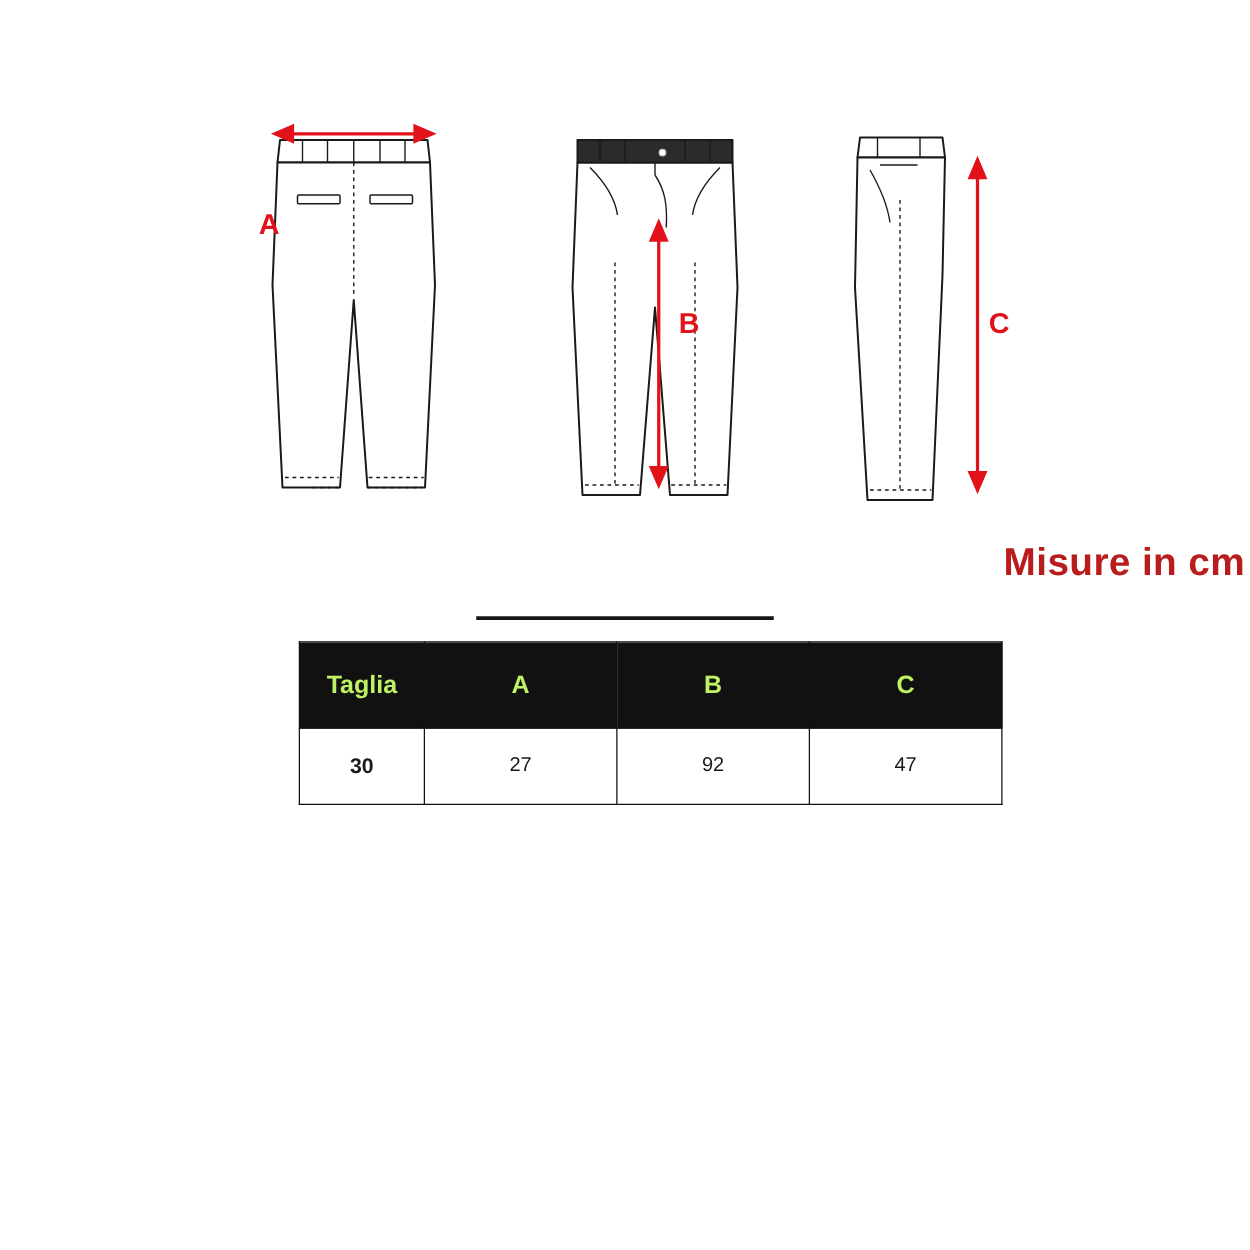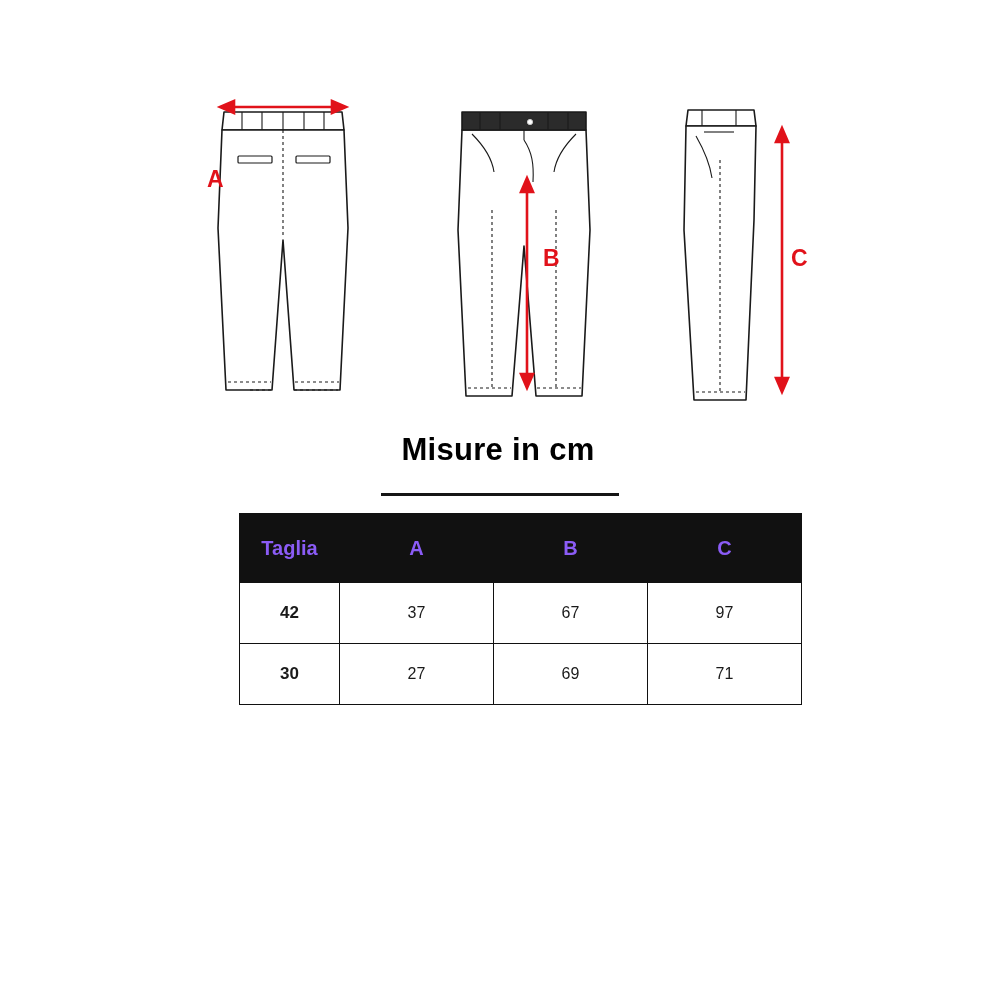--- a/index.html
+++ b/index.html
@@ -49,26 +49,26 @@
   }
   #label-a { left: 207px; top: 166px; }
   #label-b { left: 543px; top: 245px; }
   #label-c { left: 791px; top: 245px; }
 
   .title {
     position: absolute;
     left: 0;
     top: 432px;
     width: 996px;
-    text-align: center;
+    text-align: right;
     font-family: "Liberation Sans", sans-serif;
     font-weight: bold;
     font-size: 31px;
     letter-spacing: 0.3px;
-    color: #000000;
+    color: #b91c1c;
   }
   .title-rule {
     position: absolute;
     left: 381px;
     top: 493px;
     width: 238px;
     height: 3px;
     background: #151515;
   }
 
@@ -81,21 +81,21 @@
     table-layout: fixed;
   }
   .size-table th,
   .size-table td {
     border: 1px solid #111111;
     text-align: center;
     font-family: "Liberation Sans", sans-serif;
   }
   .size-table thead th {
     background: #111111;
-    color: #8b5cf6;
+    color: #bef264;
     font-weight: bold;
     font-size: 20px;
     height: 66px;
     border-color: #111111;
   }
   .size-table thead th.col-size {
     font-size: 20px;
   }
   .size-table tbody td {
     height: 58px;
@@ -224,27 +224,21 @@
     <thead>
       <tr>
         <th class="col-size">Taglia</th>
         <th>A</th>
         <th>B</th>
         <th>C</th>
       </tr>
     </thead>
     <tbody>
       <tr>
-        <td class="cell-size">42</td>
-        <td>37</td>
-        <td>67</td>
-        <td>97</td>
-      </tr>
-      <tr>
         <td class="cell-size">30</td>
         <td>27</td>
-        <td>69</td>
-        <td>71</td>
+        <td>92</td>
+        <td>47</td>
       </tr>
     </tbody>
   </table>
 
 </div>
 
 </body></html>

